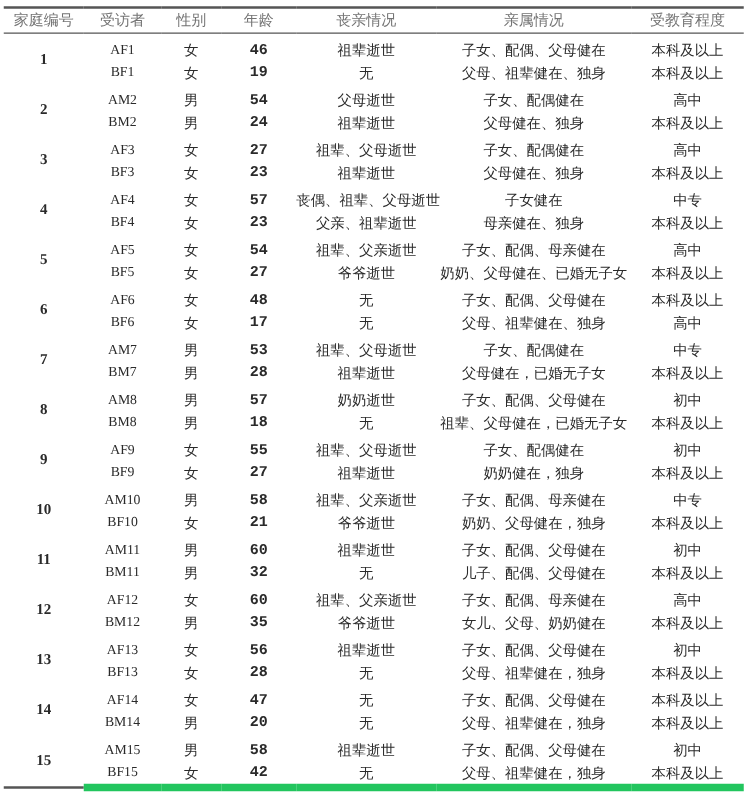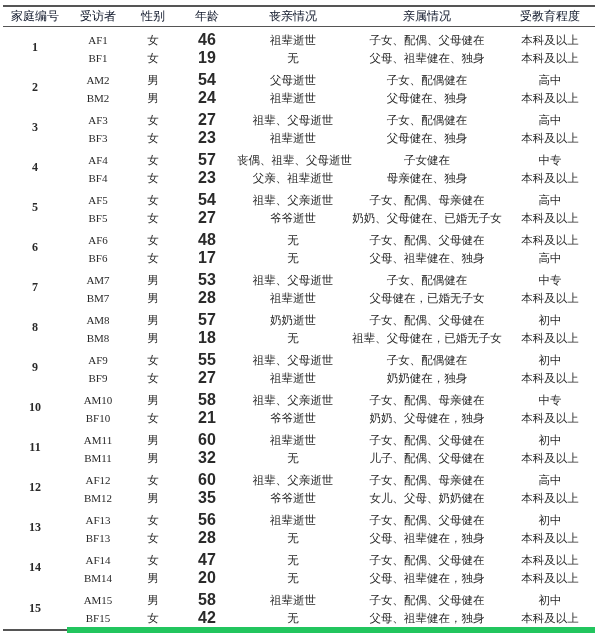--- a/index.html
+++ b/index.html
@@ -13,42 +13,42 @@
     }
     table {
       width: 592px;
       border-collapse: collapse;
       table-layout: fixed;
       font-size: 11.5px;
     }
     thead tr { height: 20px; }
     thead th {
       font-weight: normal;
-      color: #0f172a;
+      color: #737373;
       border-top: 2px solid #555;
       border-bottom: 1px solid #555;
       padding: 0;
       text-align: center;
       vertical-align: middle;
       white-space: nowrap;
       font-size: 12px;
     }
     tbody td {
       padding: 0;
       text-align: center;
       vertical-align: middle;
       white-space: nowrap;
       height: 18px;
       line-height: 18px;
     }
     tbody tr.first td { padding-top: 4px; }
     tbody tr.first td.family { padding-top: 0; }
     tbody tr.last-row td { border-bottom: 6px solid #22c55e; }
     td.code { font-family: "Liberation Serif", "DejaVu Serif", serif; font-weight: normal; font-size: 11px; }
-    td.age { font-family: Liberation Sans, sans-serif; font-weight: bold; font-size: 16px; }
+    td.age { font-family: Liberation Mono, monospace; font-weight: bold; font-size: 12px; }
     td.family { font-family: "Liberation Serif", "DejaVu Serif", serif; font-weight: bold; font-size: 12px; }
     col.c1 { width: 64px; }
     col.c2 { width: 62px; }
     col.c3 { width: 48px; }
     col.c4 { width: 60px; }
     col.c5 { width: 112px; }
     col.c6 { width: 156px; }
     col.c7 { width: 90px; }
   </style>
 </head>

